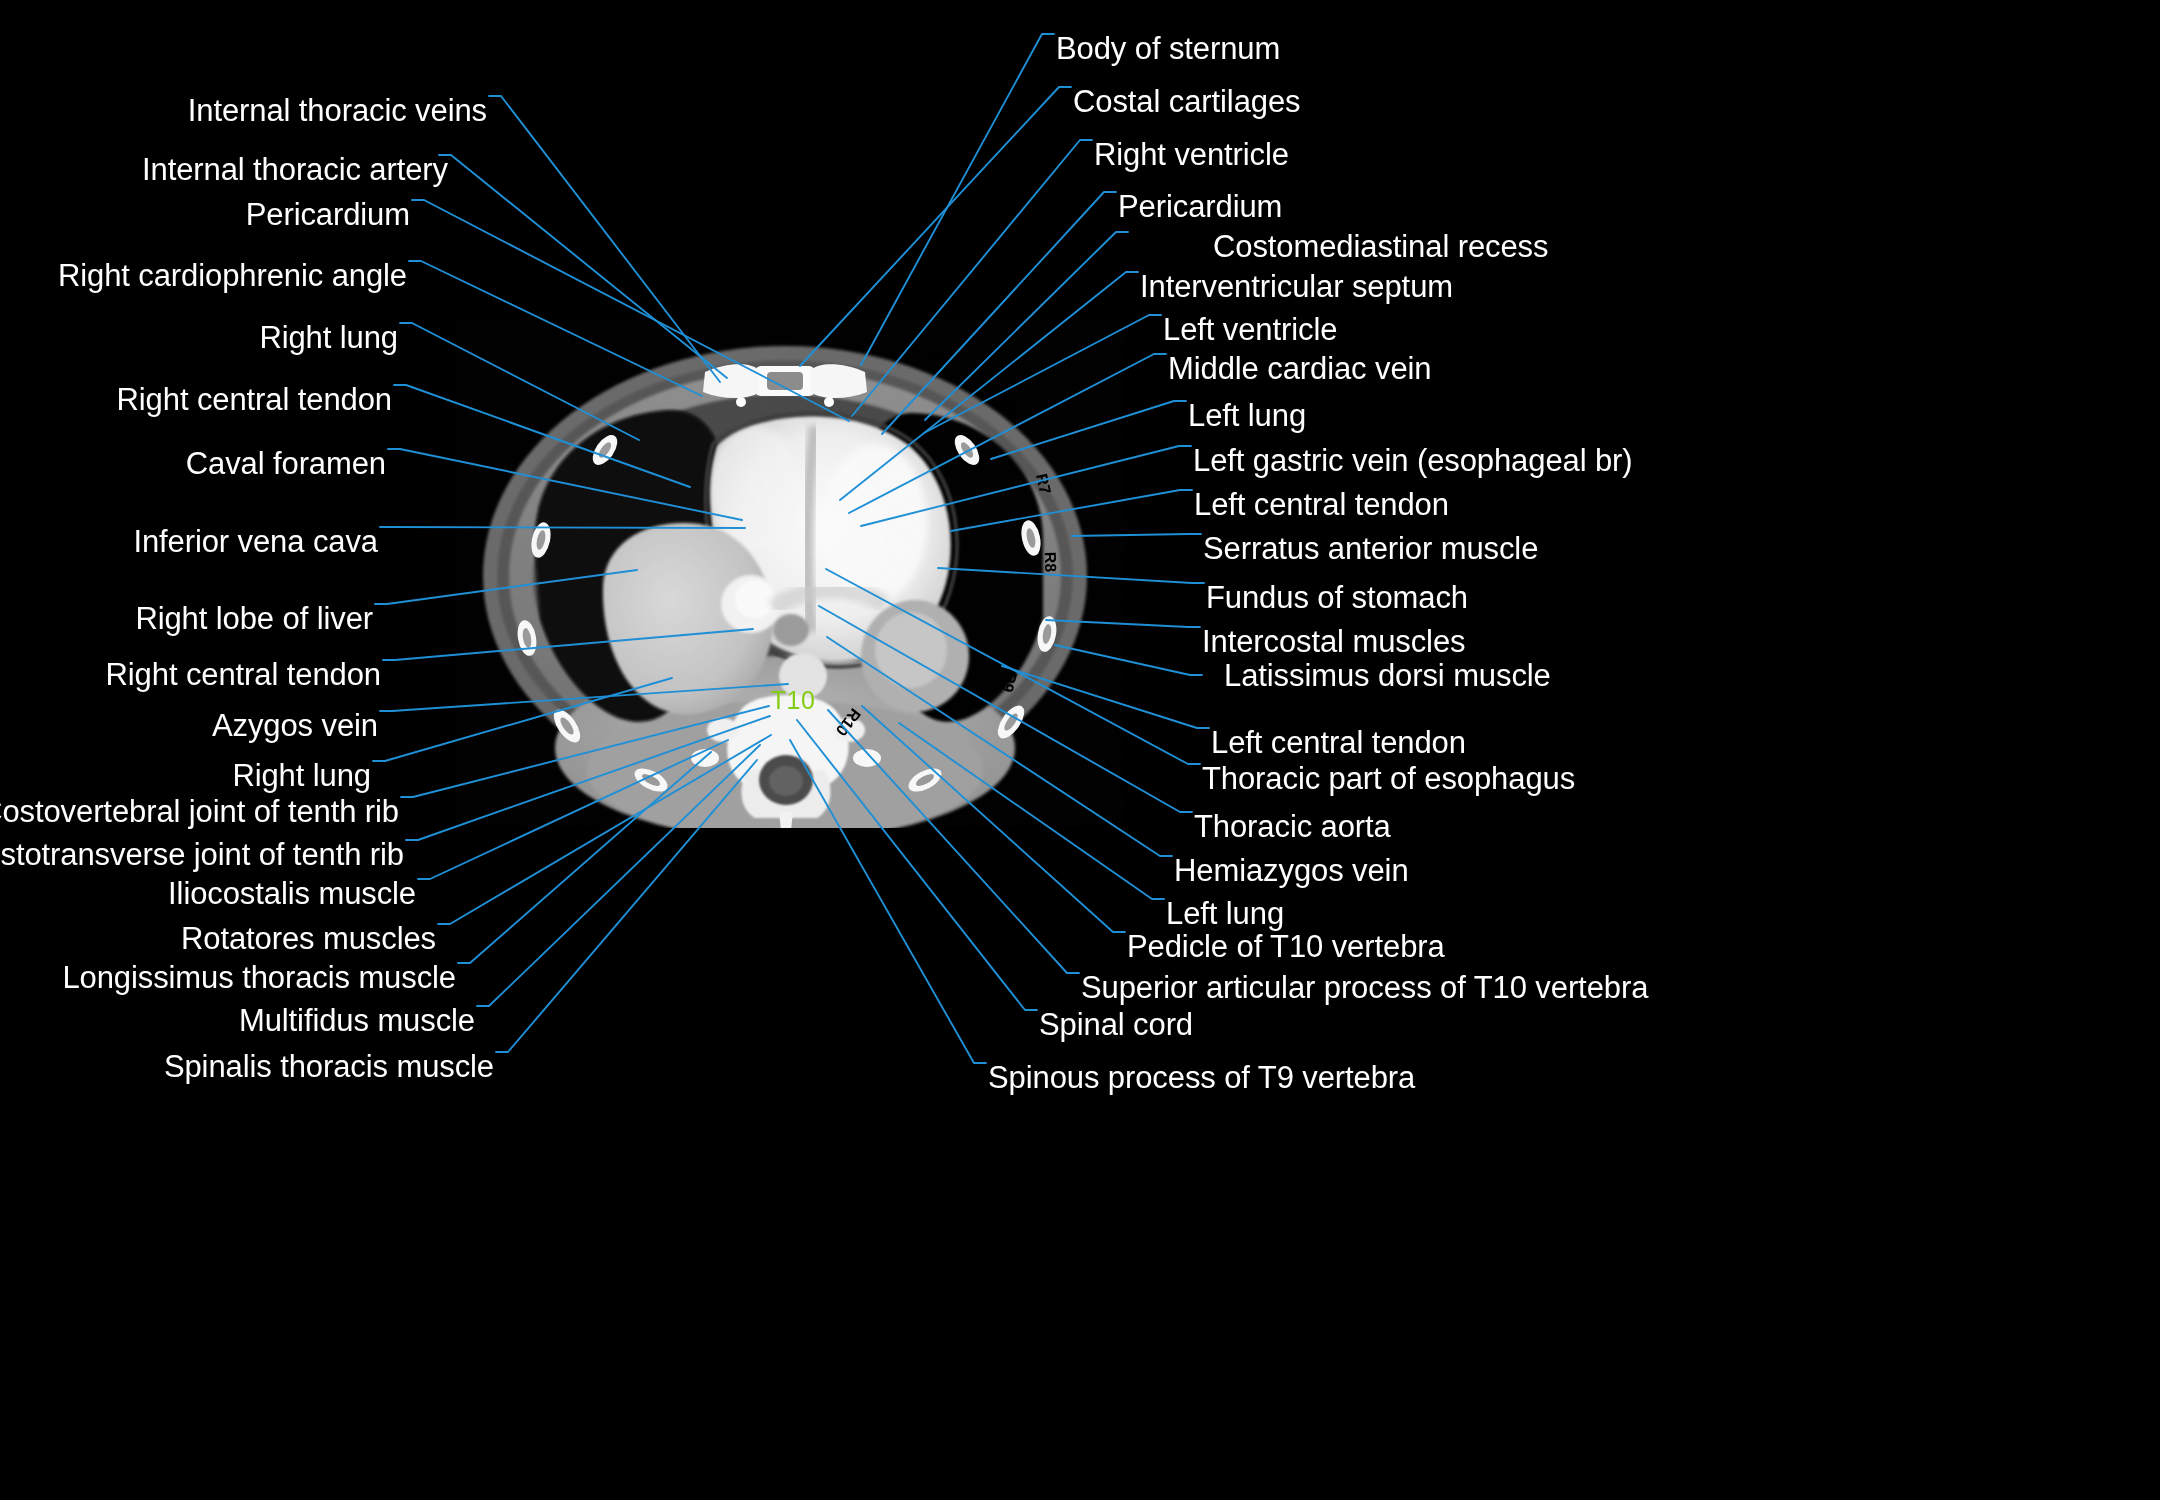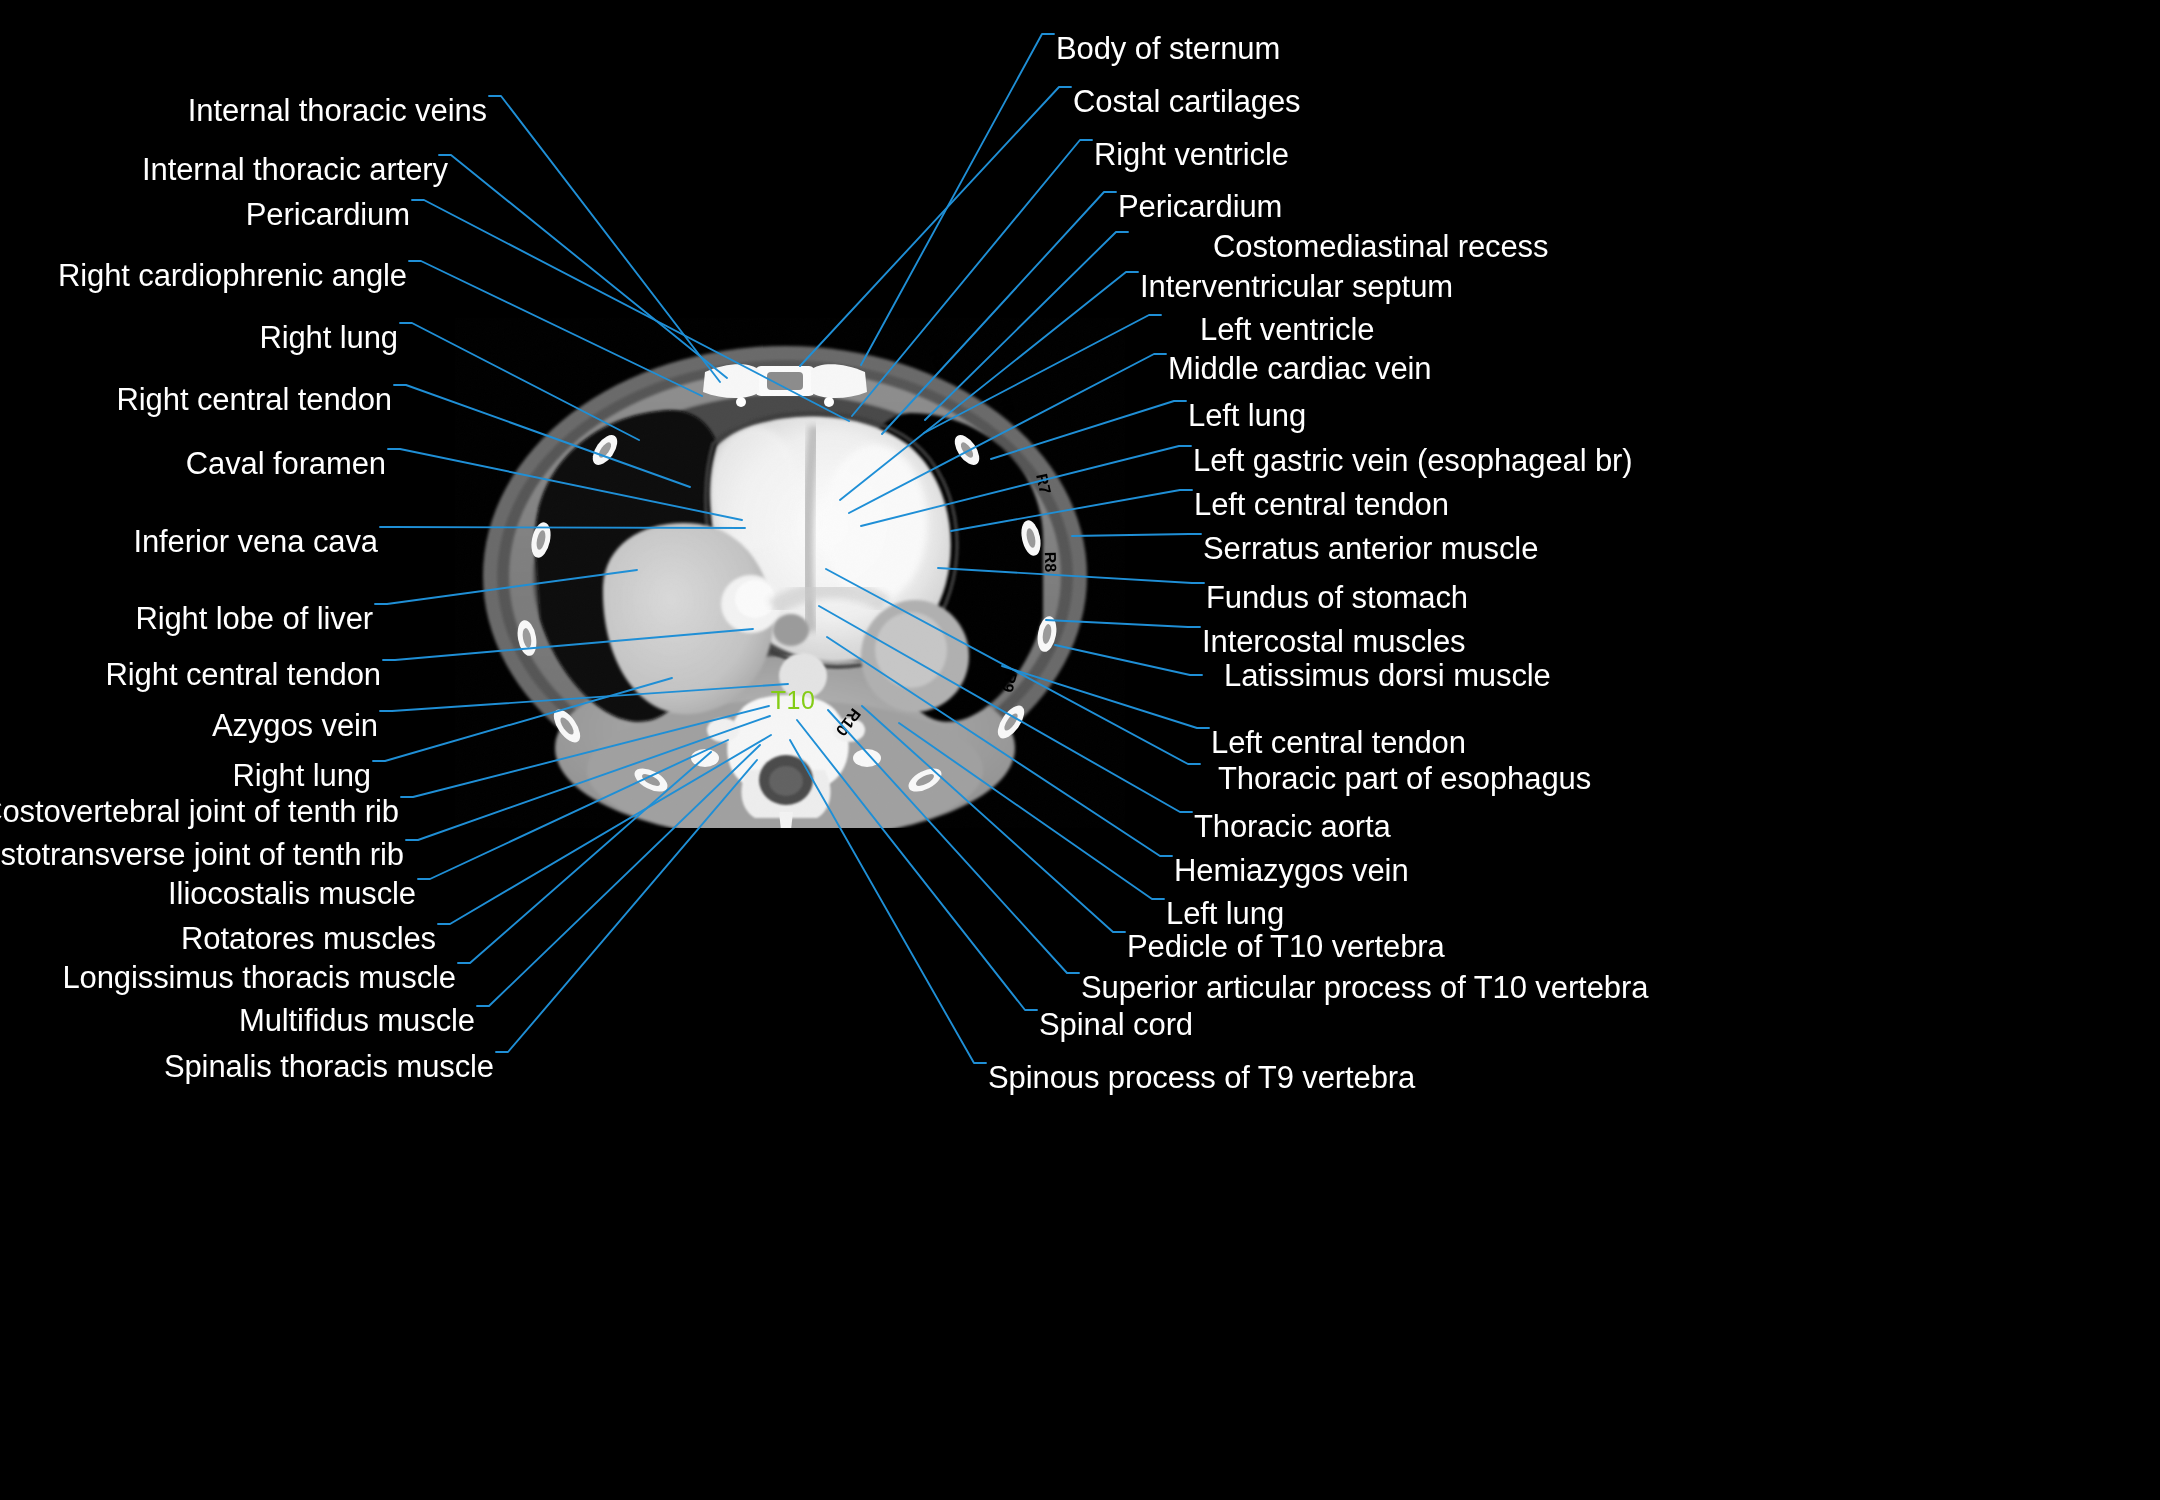--- a/index.html
+++ b/index.html
@@ -299,31 +299,31 @@
       <div class="lbl r" style="left: 436px; top: 938px;">Rotatores muscles</div>
       <div class="lbl r" style="left: 456px; top: 977px;">Longissimus thoracis muscle</div>
       <div class="lbl r" style="left: 475px; top: 1020px;">Multifidus muscle</div>
       <div class="lbl r" style="left: 494px; top: 1066px;">Spinalis thoracis muscle</div>
       <div class="lbl l" style="left: 1056px; top: 48px;">Body of sternum</div>
       <div class="lbl l" style="left: 1073px; top: 101px;">Costal cartilages</div>
       <div class="lbl l" style="left: 1094px; top: 154px; text-align: center;">Right ventricle</div>
       <div class="lbl l" style="left: 1118px; top: 206px;">Pericardium</div>
       <div class="lbl l" style="left: 1192px; top: 246px; margin-left: 21px;">Costomediastinal recess</div>
       <div class="lbl l" style="left: 1140px; top: 286px;">Interventricular septum</div>
-      <div class="lbl l" style="left: 1200px; top: 329px;">Left ventricle</div>
+      <div class="lbl l" style="left: 1163px; top: 329px;">Left ventricle</div>
       <div class="lbl l" style="left: 1168px; top: 368px;">Middle cardiac vein</div>
       <div class="lbl l" style="left: 1188px; top: 415px;">Left lung</div>
       <div class="lbl l" style="left: 1193px; top: 460px;">Left gastric vein (esophageal br)</div>
       <div class="lbl l" style="left: 1194px; top: 504px;">Left central tendon</div>
       <div class="lbl l" style="left: 1203px; top: 548px;">Serratus anterior muscle</div>
       <div class="lbl l" style="left: 1206px; top: 597px;">Fundus of stomach</div>
       <div class="lbl l" style="left: 1202px; top: 641px;">Intercostal muscles</div>
       <div class="lbl l" style="left: 1204px; top: 675px; margin-left: 20px;">Latissimus dorsi muscle</div>
       <div class="lbl l" style="left: 1211px; top: 742px;">Left central tendon</div>
-      <div class="lbl l" style="left: 1202px; top: 778px; margin-left: 16px;">Thoracic part of esophagus</div>
+      <div class="lbl l" style="left: 1202px; top: 778px;">Thoracic part of esophagus</div>
       <div class="lbl l" style="left: 1194px; top: 826px;">Thoracic aorta</div>
       <div class="lbl l" style="left: 1174px; top: 870px;">Hemiazygos vein</div>
       <div class="lbl l" style="left: 1166px; top: 913px;">Left lung</div>
       <div class="lbl l" style="left: 1127px; top: 946px;">Pedicle of T10 vertebra</div>
       <div class="lbl l" style="left: 1081px; top: 987px;">Superior articular process of T10 vertebra</div>
       <div class="lbl l" style="left: 1039px; top: 1024px;">Spinal cord</div>
       <div class="lbl l" style="left: 988px; top: 1077px;">Spinous process of T9 vertebra</div>
     </div>
 
 </div>

